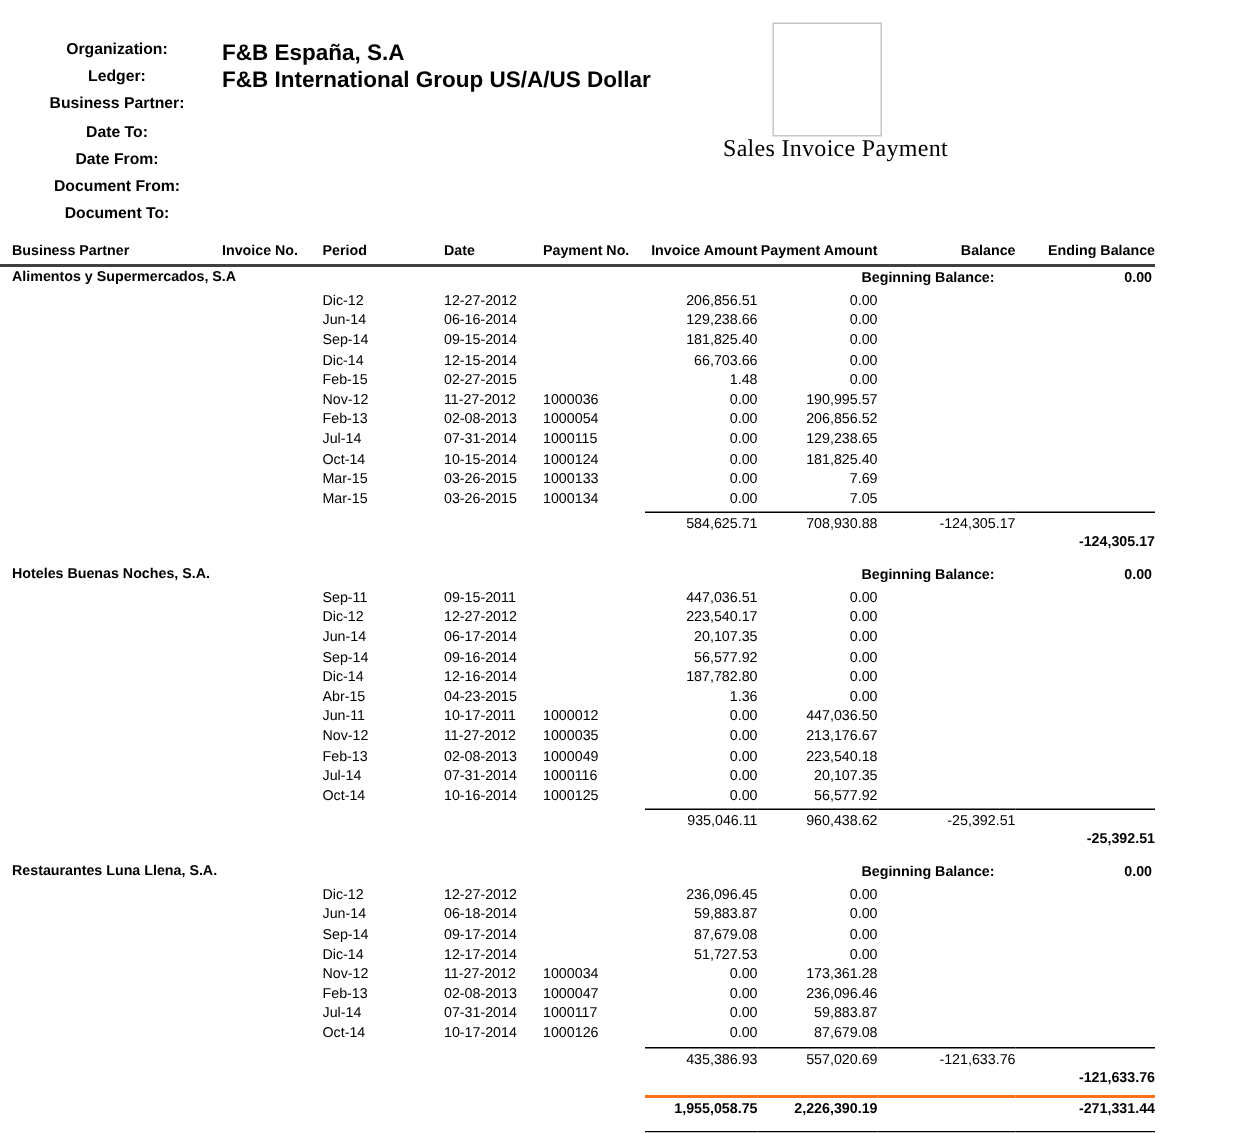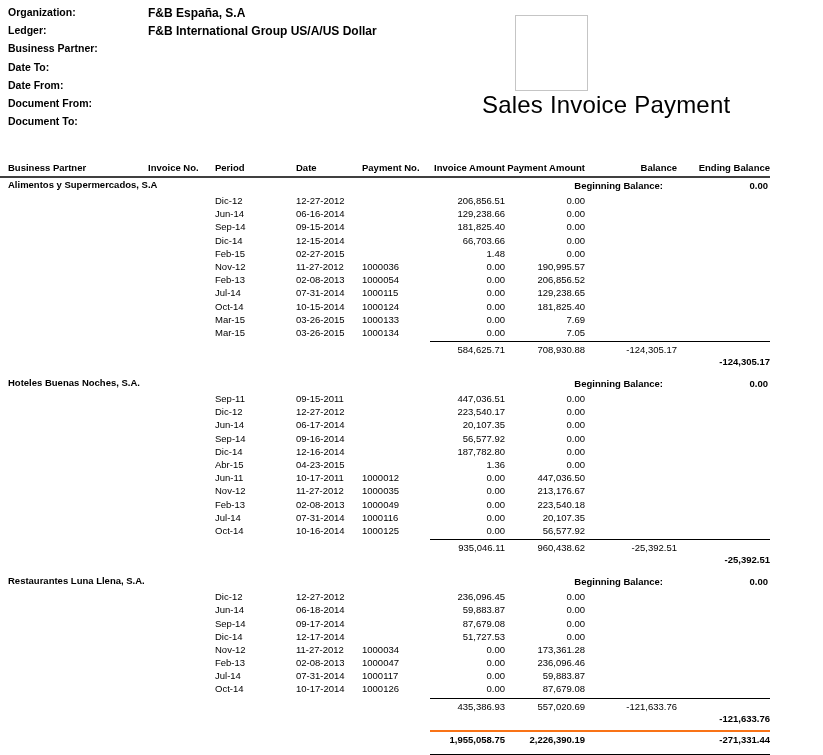--- a/index.html
+++ b/index.html
@@ -5,31 +5,31 @@
   html,body{margin:0;padding:0;background:#fff;}
   #page{
     position:relative;
     width:823px;height:755px;
     background:#ffffff;
     font-family:"Liberation Sans","DejaVu Sans",sans-serif;
     color:#000;
     overflow:hidden;
   }
   
-  .meta{position:absolute;top:6px;left:8px;}
+  .meta{position:absolute;top:27px;left:8px;text-align:center;}
   .meta-row{display:flex;height:18.2px;align-items:flex-start;}
   .meta-label{width:140px;font-size:10.5px;font-weight:bold;white-space:nowrap;}
-  .meta-value{font-size:12px;font-weight:bold;white-space:nowrap;}
+  .meta-value{font-size:15px;font-weight:bold;white-space:nowrap;}
   .logo-box{
     position:absolute;left:515px;top:15px;width:71px;height:74px;
     border:1px solid #c5c5c5;background:#fff;
   }
   .report-title{
     position:absolute;left:482px;top:91px;
-    font-size:24px;font-weight:400;letter-spacing:0.2px;white-space:nowrap;
+    font-size:16px;font-weight:400;letter-spacing:0.2px;white-space:nowrap;font-family:Liberation Serif, serif;
   }
   
   .report-table{position:absolute;top:162px;left:0;width:770px;}
   .grid{display:grid;grid-template-columns:148px 67px 81px 66px 68px 75px 80px 92px 93px;}
   .cell{font-size:9.5px;line-height:12px;white-space:nowrap;}
   .num{text-align:right;}
   .b{font-weight:bold;}
   .c1{grid-column:1}.c2{grid-column:2}.c3{grid-column:3}.c4{grid-column:4}.c5{grid-column:5}
   .c6{grid-column:6}.c7{grid-column:7}.c8{grid-column:8}.c9{grid-column:9}
   .thead{border-bottom:2px solid #404040;padding-bottom:2px;}

